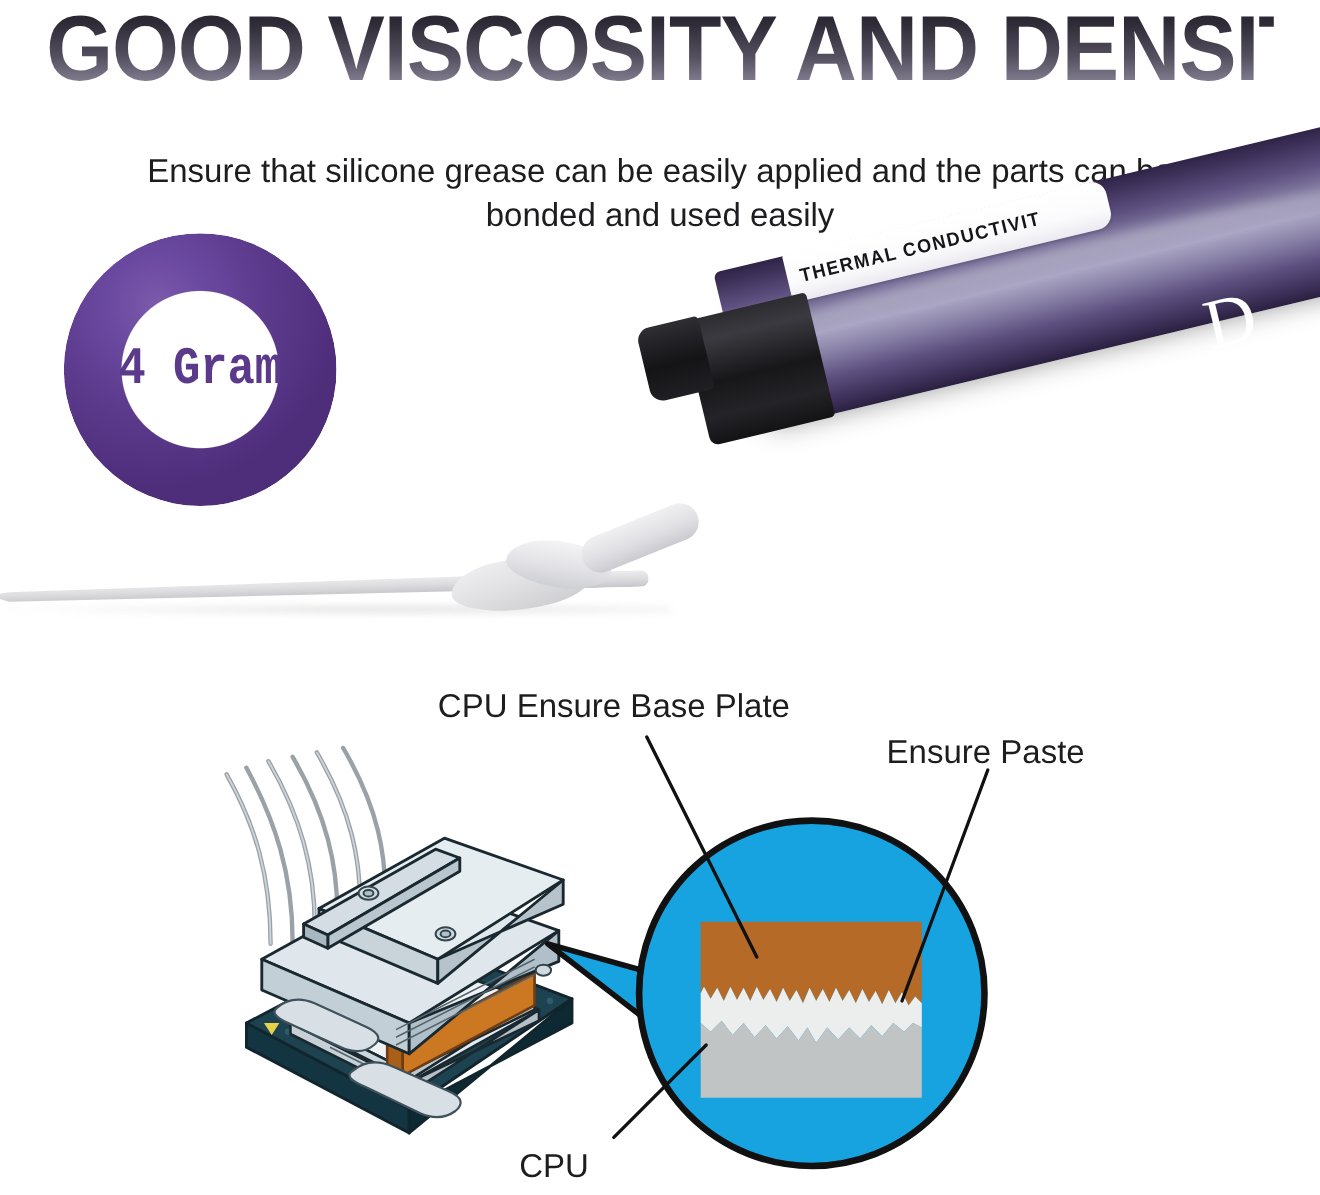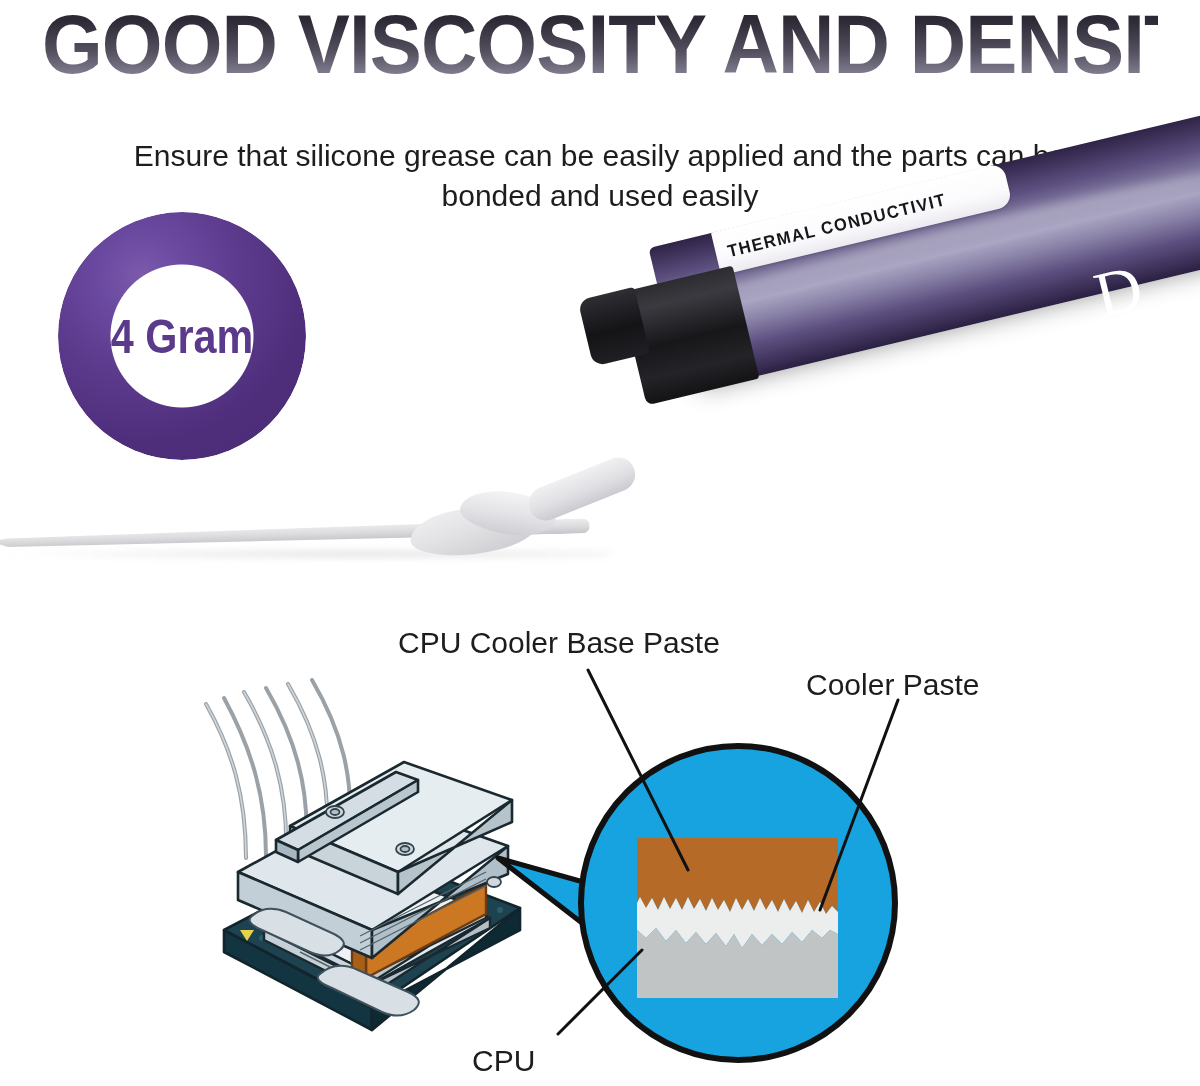--- a/index.html
+++ b/index.html
@@ -34,20 +34,21 @@
   .subtitle{
     position:absolute;left:130px;top:136px;width:940px;
     text-align:center;color:#1d1d1f;
     font-size:30px;line-height:40px;font-weight:400;
   }
 
   
   .gram-badge{
     position:absolute;left:58px;top:212px;width:248px;height:248px;
     border-radius:50%;
+    font-family:Liberation Mono, monospace;
   }
   .gram-ring{
     position:absolute;inset:0;border-radius:50%;
     background:
       radial-gradient(circle at 34% 26%, #7c5aab 0%, #6a49a0 18%, #5b3a8c 42%, #4e2e7b 68%, #4a2c74 100%);
     -webkit-mask:radial-gradient(circle at 50% 50%, transparent 0 71px, #000 72px 100%);
     mask:radial-gradient(circle at 50% 50%, transparent 0 71px, #000 72px 100%);
   }
   .gram-text{
     position:absolute;inset:0;display:flex;align-items:center;justify-content:center;
@@ -176,22 +177,22 @@
   </div>
 
   <div class="bead">
     <div class="bead-shadow"></div>
     <div class="bead-line"></div>
     <div class="bead-blob"></div>
     <div class="bead-blob2"></div>
     <div class="bead-neck"></div>
   </div>
 
-  <div class="lbl lbl-cooler">CPU Cooler Base Paste</div>
-  <div class="lbl lbl-paste">Cooler Paste</div>
+  <div class="lbl lbl-cooler">CPU Ensure Base Plate</div>
+  <div class="lbl lbl-paste">Ensure Paste</div>
   <div class="lbl lbl-cpu">CPU</div>
 
   <svg class="diagram" viewBox="0 0 1200 486">
 
     <g fill="none" stroke-linecap="round">
       <path d="M246,258 C246,196 232,150 206,104" stroke="#9aa2a8" stroke-width="4"></path>
       <path d="M266,256 C266,194 250,146 224,98" stroke="#9aa2a8" stroke-width="4"></path>
       <path d="M286,252 C288,190 272,140 244,92" stroke="#9aa2a8" stroke-width="4"></path>
       <path d="M306,248 C310,186 294,136 266,88" stroke="#9aa2a8" stroke-width="4"></path>
       <path d="M326,244 C332,182 316,132 288,84" stroke="#9aa2a8" stroke-width="4"></path>

